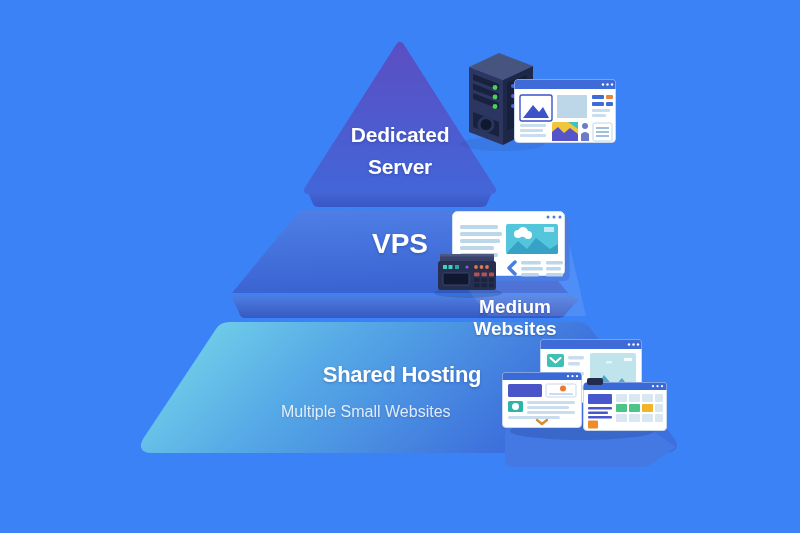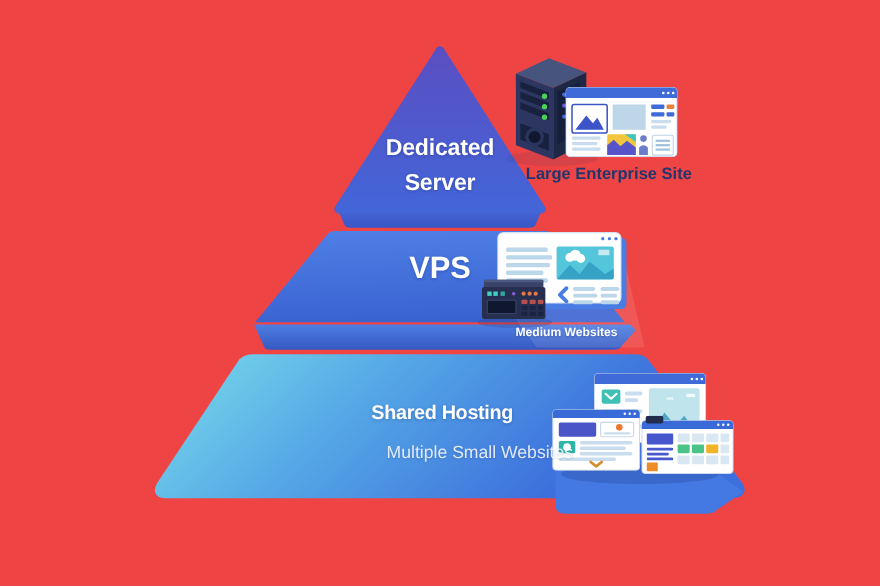--- a/index.html
+++ b/index.html
@@ -1,36 +1,36 @@
 <!DOCTYPE html>
 <html><head>
 <meta charset="utf-8">
 <style>
   html,body{margin:0;padding:0;background:#ffffff;}
   #stage{
-    position:relative;width:800px;height:533px;overflow:hidden;background:#ef4444;
+    position:relative;width:800px;height:533px;overflow:hidden;background:#3b82f6;
     font-family:"Liberation Sans","DejaVu Sans",sans-serif;
   }
   #stage svg{display:block;}
   .layer{position:absolute;left:0;top:0;}
   .tier-label{
     position:absolute;color:#ffffff;font-weight:bold;text-align:center;
     text-shadow:0 1px 3px rgba(10,25,90,.28);z-index:6;
   }
   .t1{left:320px;top:119px;width:160px;font-size:21px;line-height:32px;letter-spacing:-.2px;}
   .t2{left:350px;top:230px;width:100px;font-size:28px;line-height:28px;}
-  .t3{left:292px;top:360px;width:220px;font-size:18px;line-height:30px;letter-spacing:-.3px;}
+  .t3{left:292px;top:360px;width:220px;font-size:22px;line-height:30px;letter-spacing:-.3px;}
   .t3sub{
-    position:absolute;left:281px;top:403px;width:240px;text-align:right;
+    position:absolute;left:281px;top:403px;width:240px;text-align:left;
     color:rgba(255,255,255,.84);font-size:16px;font-weight:normal;z-index:6;
     text-shadow:0 1px 2px rgba(10,25,90,.18);
   }
   .annot{position:absolute;text-align:center;z-index:6;font-weight:bold;}
   .a1{left:476px;top:150px;width:155px;font-size:15px;color:#21366E;font-weight:600;}
-  .a2{left:450px;top:296px;width:130px;font-size:11px;color:#fff;text-shadow:0 1px 2px rgba(10,25,90,.3);}
+  .a2{left:450px;top:296px;width:130px;font-size:19px;color:#fff;text-shadow:0 1px 2px rgba(10,25,90,.3);}
   .a3{left:515px;top:439px;width:150px;font-size:16px;color:#fff;text-shadow:0 1px 2px rgba(10,25,90,.3);}
   .icon-wrap{position:absolute;z-index:3;}
   .z2{z-index:2}.z3{z-index:3}.z4{z-index:4}.z5{z-index:5}
 </style>
 </head>
 <body>
 
 <div id="stage">
 
   <svg class="layer" width="800" height="533" viewBox="0 0 800 533">
@@ -287,16 +287,15 @@
         <rect x="72" y="36" width="8" height="8" rx="1" fill="#D9E7F3"></rect>
       </g>
     </svg>
   </div>
 
   <div class="tier-label t1">Dedicated Server</div>
   <div class="tier-label t2">VPS</div>
   <div class="tier-label t3">Shared Hosting</div>
   <div class="t3sub">Multiple Small Websites</div>
 
-  <div class="annot a1">Large Enterprise Site</div>
   <div class="annot a2">Medium Websites</div>
 
 </div>
 
 </body></html>

